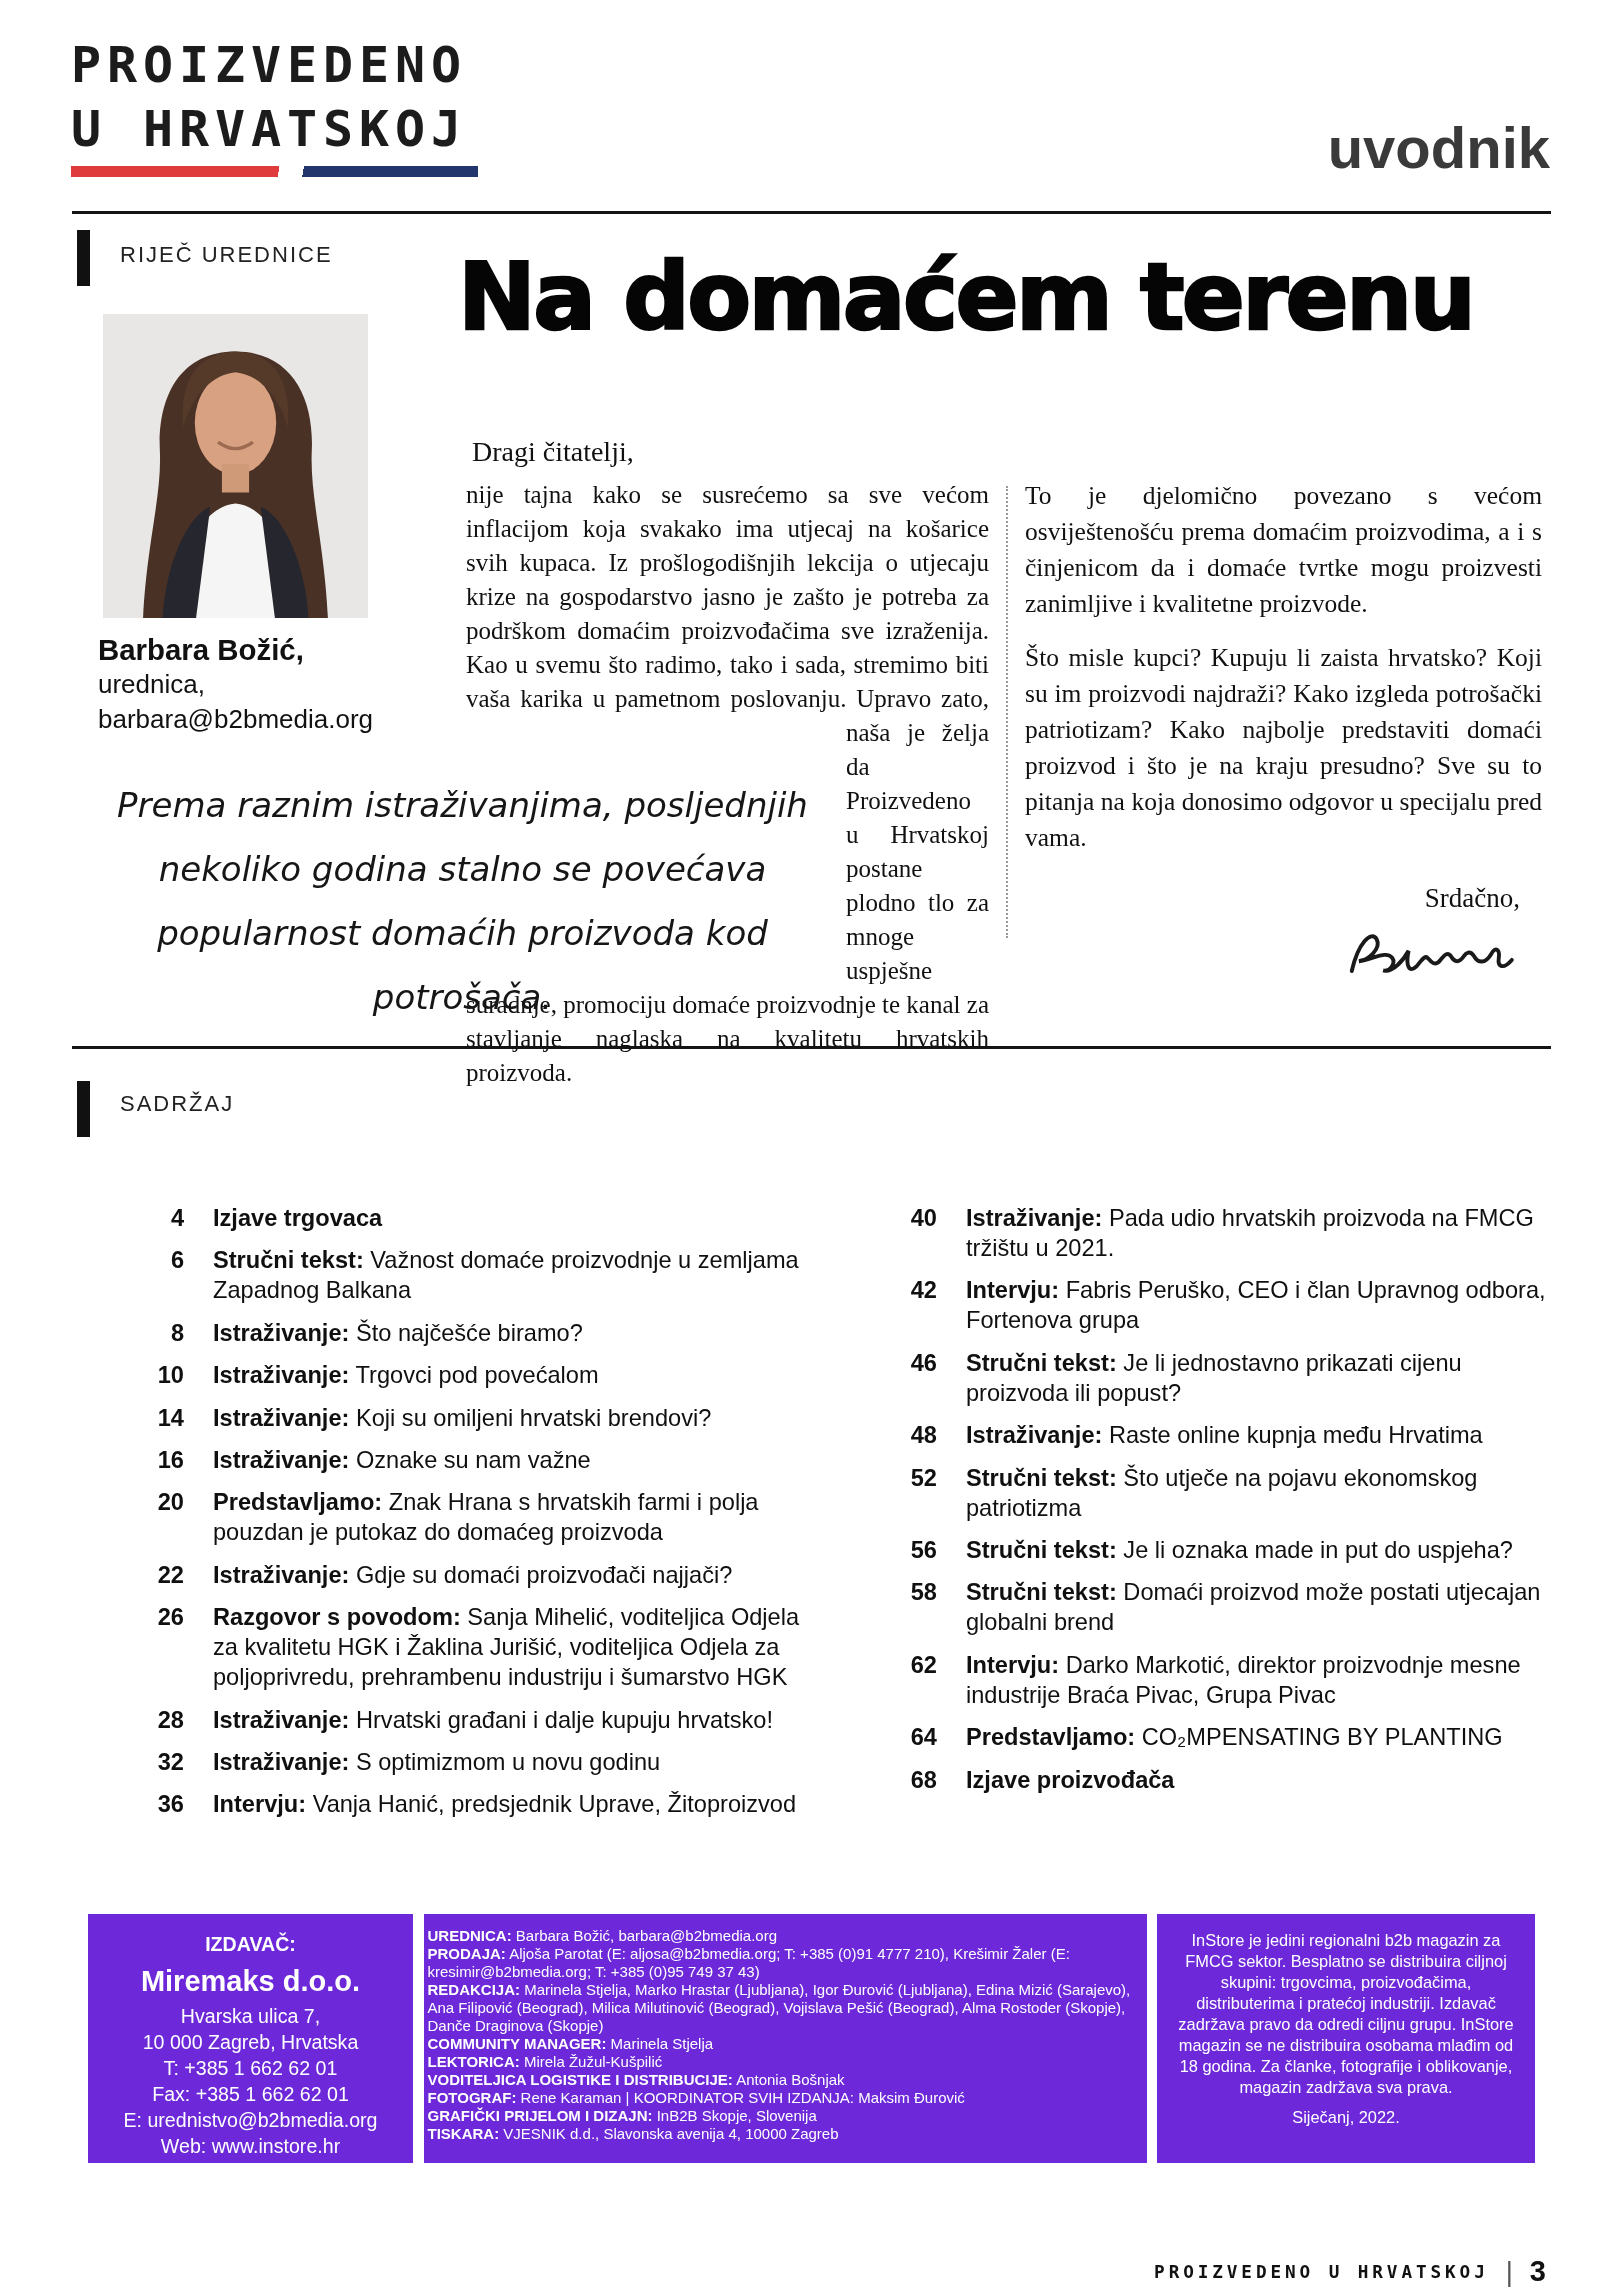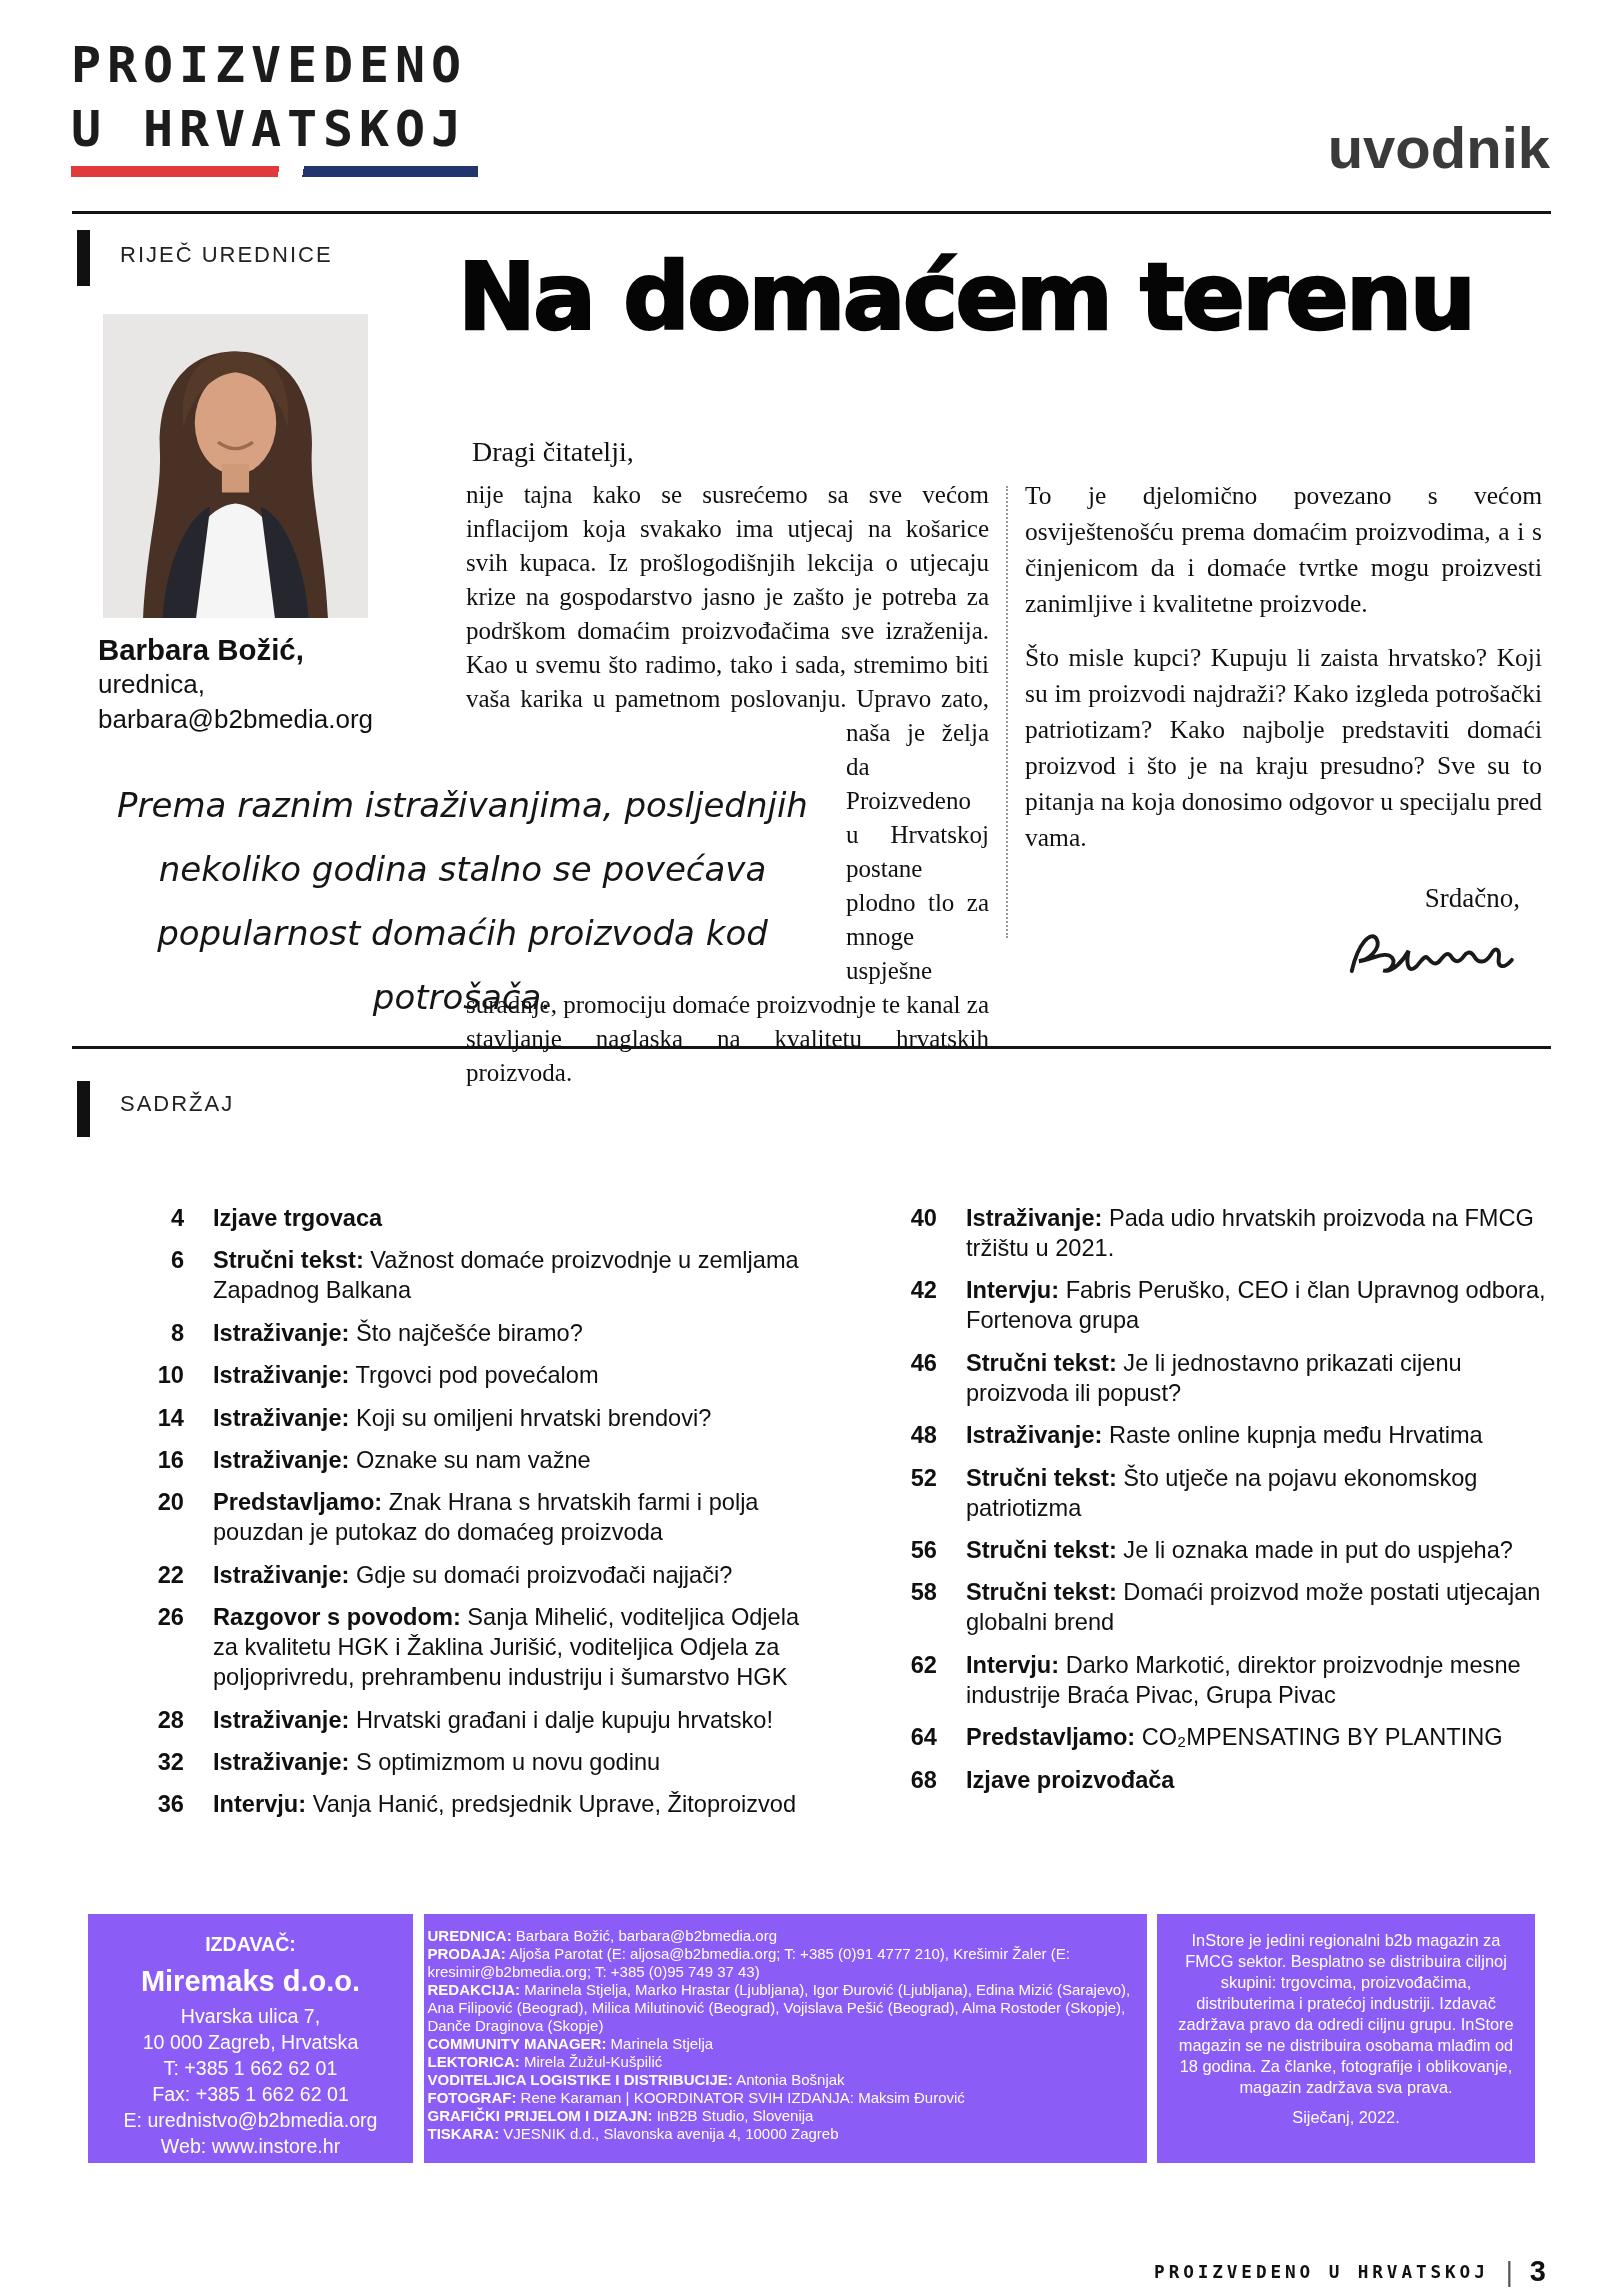--- a/index.html
+++ b/index.html
@@ -57,21 +57,21 @@
   .toc{position:absolute;left:137px;top:1203px;width:1413px;display:grid;
        grid-template-columns:681px 661px;column-gap:72px;
        font-family:"Liberation Sans",sans-serif;font-size:23.6px;line-height:30px;color:#101010;}
   .toc-item{display:flex;margin-bottom:12.4px;}
   .toc-num{flex:none;width:47px;text-align:right;font-weight:bold;margin-right:29px;}
   .toc-text b{font-weight:bold;}
 
   
   .footer{position:absolute;left:88px;right:88px;top:1914px;height:249px;display:flex;gap:10.5px;
           font-family:"Liberation Sans",sans-serif;color:#ffffff;}
-  .fbox{background:#8b5cf6;height:100%;}
+  .fbox{background:#6d28d9;height:100%;}
   .f-pub{flex:none;width:325px;text-align:center;padding:17px 13px 0 13px;font-size:19.6px;line-height:26px;}
   .f-pub .f-head{font-weight:bold;margin-bottom:6.5px;}
   .f-pub .f-name{font-weight:bold;font-size:29px;line-height:34px;margin-bottom:5px;}
   .f-credits{flex:1;padding:13px 4px;font-size:15px;line-height:18px;text-align:left;}
   .f-credits .cl{margin:0;}
   .f-credits b{font-weight:bold;}
   .f-about{flex:none;width:378px;padding:15.7px 19.6px;text-align:center;font-size:16.4px;line-height:21px;}
   .f-about .date{margin-top:9.2px;}
 
   
@@ -250,21 +250,21 @@
       <div>Web: www.instore.hr</div>
     </div>
     <div class="fbox f-credits">
       <p class="cl"><b>UREDNICA:</b> <span>Barbara Božić, barbara@b2bmedia.org</span></p>
       <p class="cl"><b>PRODAJA:</b> <span>Aljoša Parotat (E: aljosa@b2bmedia.org; T: +385 (0)91 4777 210), Krešimir Žaler (E: kresimir@b2bmedia.org; T: +385 (0)95 749 37 43)</span></p>
       <p class="cl"><b>REDAKCIJA:</b> <span>Marinela Stjelja, Marko Hrastar (Ljubljana), Igor Đurović (Ljubljana), Edina Mizić (Sarajevo), Ana Filipović (Beograd), Milica Milutinović (Beograd), Vojislava Pešić (Beograd), Alma Rostoder (Skopje), Danče Draginova (Skopje)</span></p>
       <p class="cl"><b>COMMUNITY MANAGER:</b> <span>Marinela Stjelja</span></p>
       <p class="cl"><b>LEKTORICA:</b> <span>Mirela Žužul-Kušpilić</span></p>
       <p class="cl"><b>VODITELJICA LOGISTIKE I DISTRIBUCIJE:</b> <span>Antonia Bošnjak</span></p>
       <p class="cl"><b>FOTOGRAF:</b> <span>Rene Karaman | KOORDINATOR SVIH IZDANJA: Maksim Đurović</span></p>
-      <p class="cl"><b>GRAFIČKI PRIJELOM I DIZAJN:</b> <span>InB2B Studio, Slovenija</span></p>
+      <p class="cl"><b>GRAFIČKI PRIJELOM I DIZAJN:</b> <span>InB2B Skopje, Slovenija</span></p>
       <p class="cl"><b>TISKARA:</b> <span>VJESNIK d.d., Slavonska avenija 4, 10000 Zagreb</span></p>
     </div>
     <div class="fbox f-about">
       <div>InStore je jedini regionalni b2b magazin za FMCG sektor. Besplatno se distribuira ciljnoj skupini: trgovcima, proizvođačima, distributerima i pratećoj industriji. Izdavač zadržava pravo da odredi ciljnu grupu. InStore magazin se ne distribuira osobama mlađim od 18 godina. Za članke, fotografije i oblikovanje, magazin zadržava sva prava.</div>
       <div class="date">Siječanj, 2022.</div>
     </div>
   </div>
 
   <div class="pagefoot">
     <span class="pf-brand">PROIZVEDENO U HRVATSKOJ</span>

